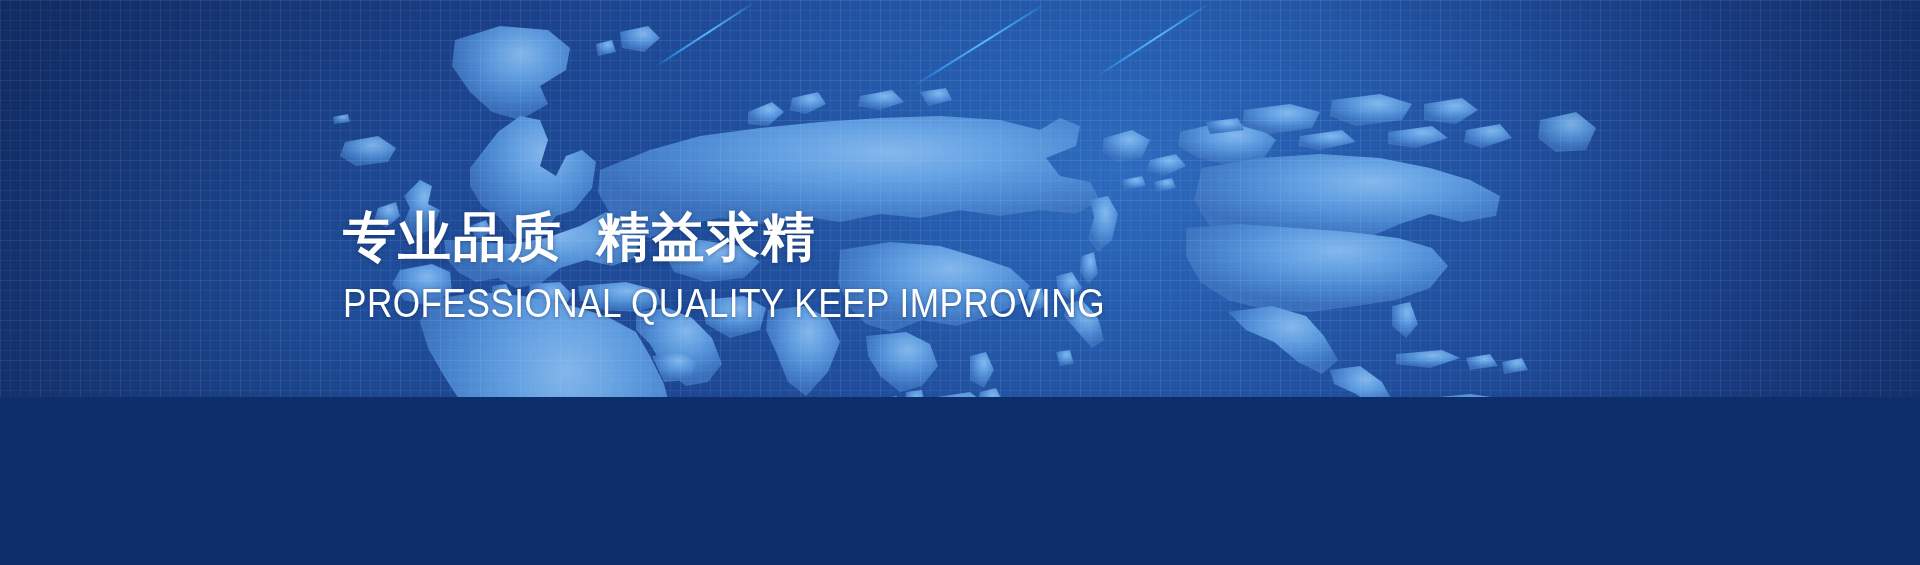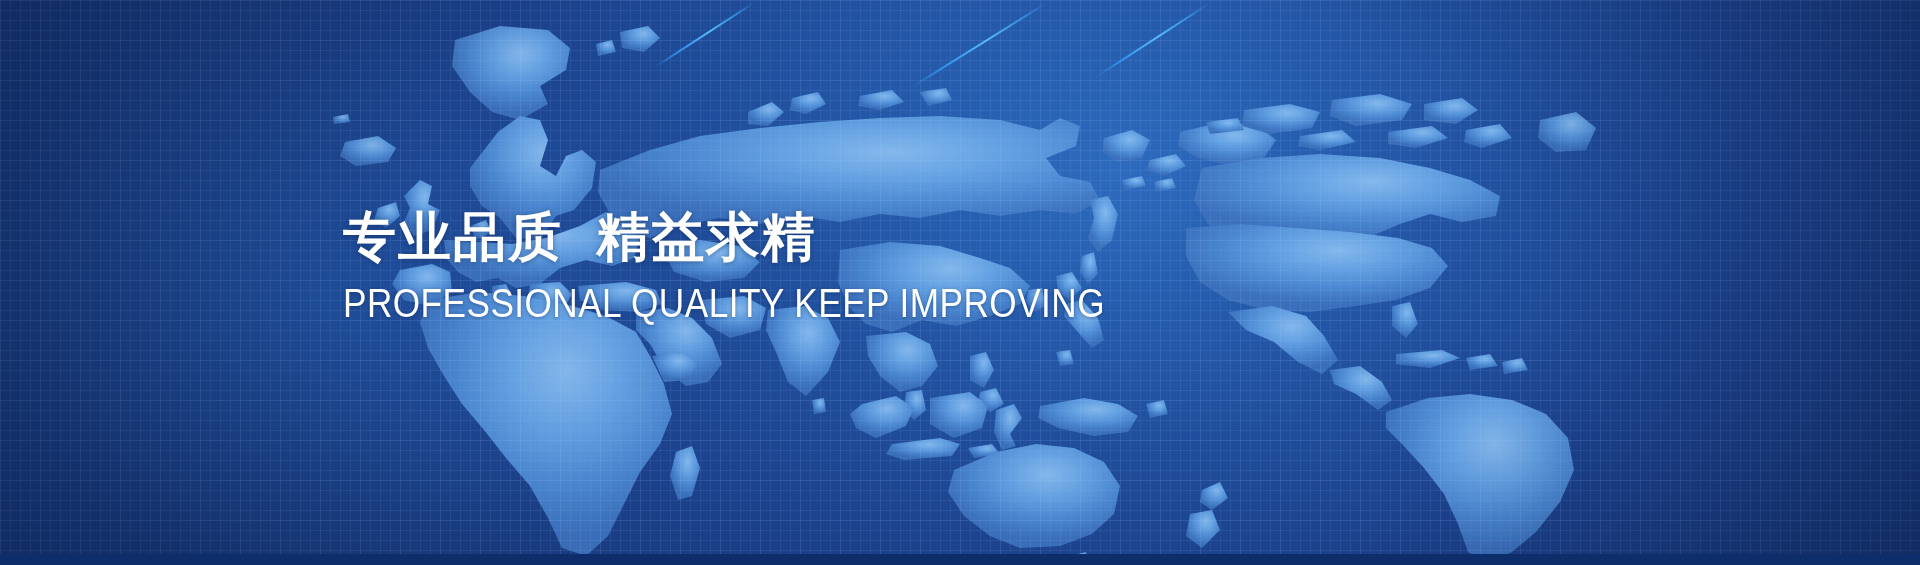--- a/index.html
+++ b/index.html
@@ -6,21 +6,21 @@
   html, body {
     margin: 0;
     padding: 0;
     background: #0d2d6b;
   }
   * { box-sizing: border-box; }
 
   .banner {
     position: relative;
     width: 1920px;
-    height: 554px;
+    height: 397px;
     overflow: hidden;
     font-family: "Liberation Sans", "DejaVu Sans", sans-serif;
     background: #1a3a80;
   }
   .bg-base2 {
     position: absolute;
     inset: 0;
     background:
       radial-gradient(ellipse 1100px 720px at 1120px 170px,
           #2d6bbe 0%,

